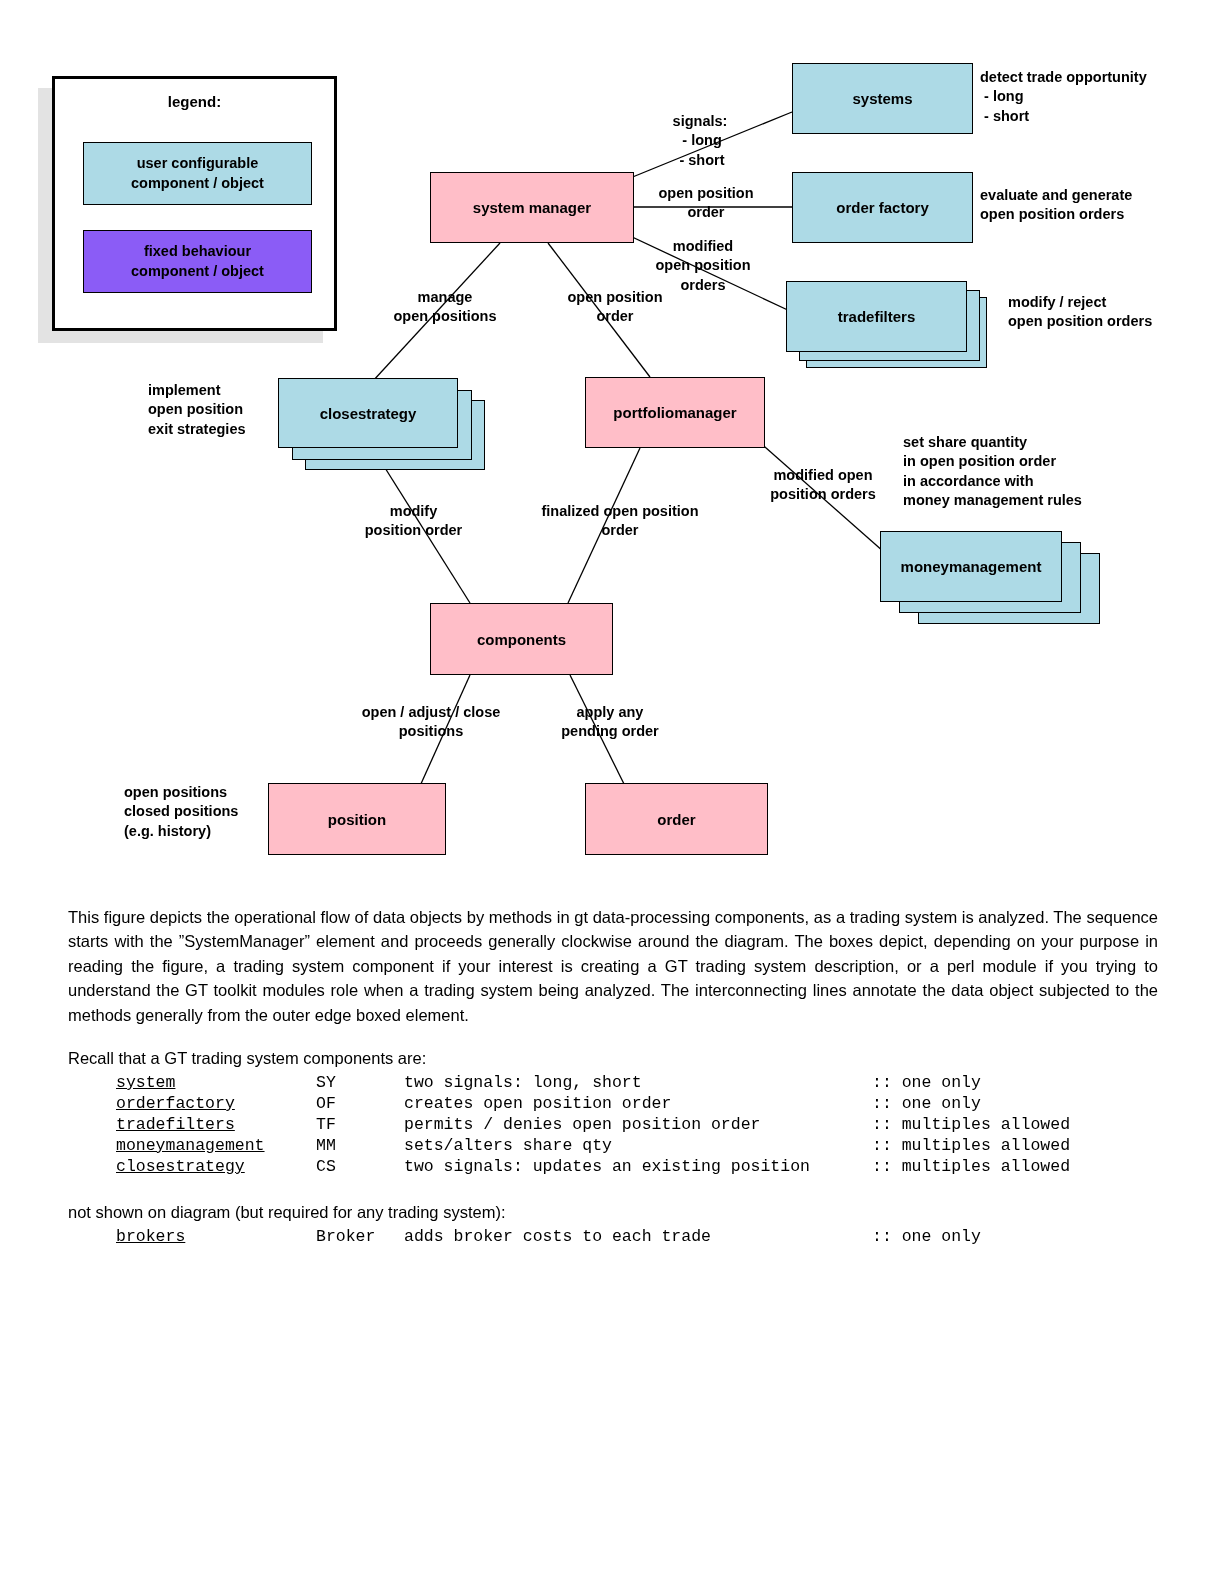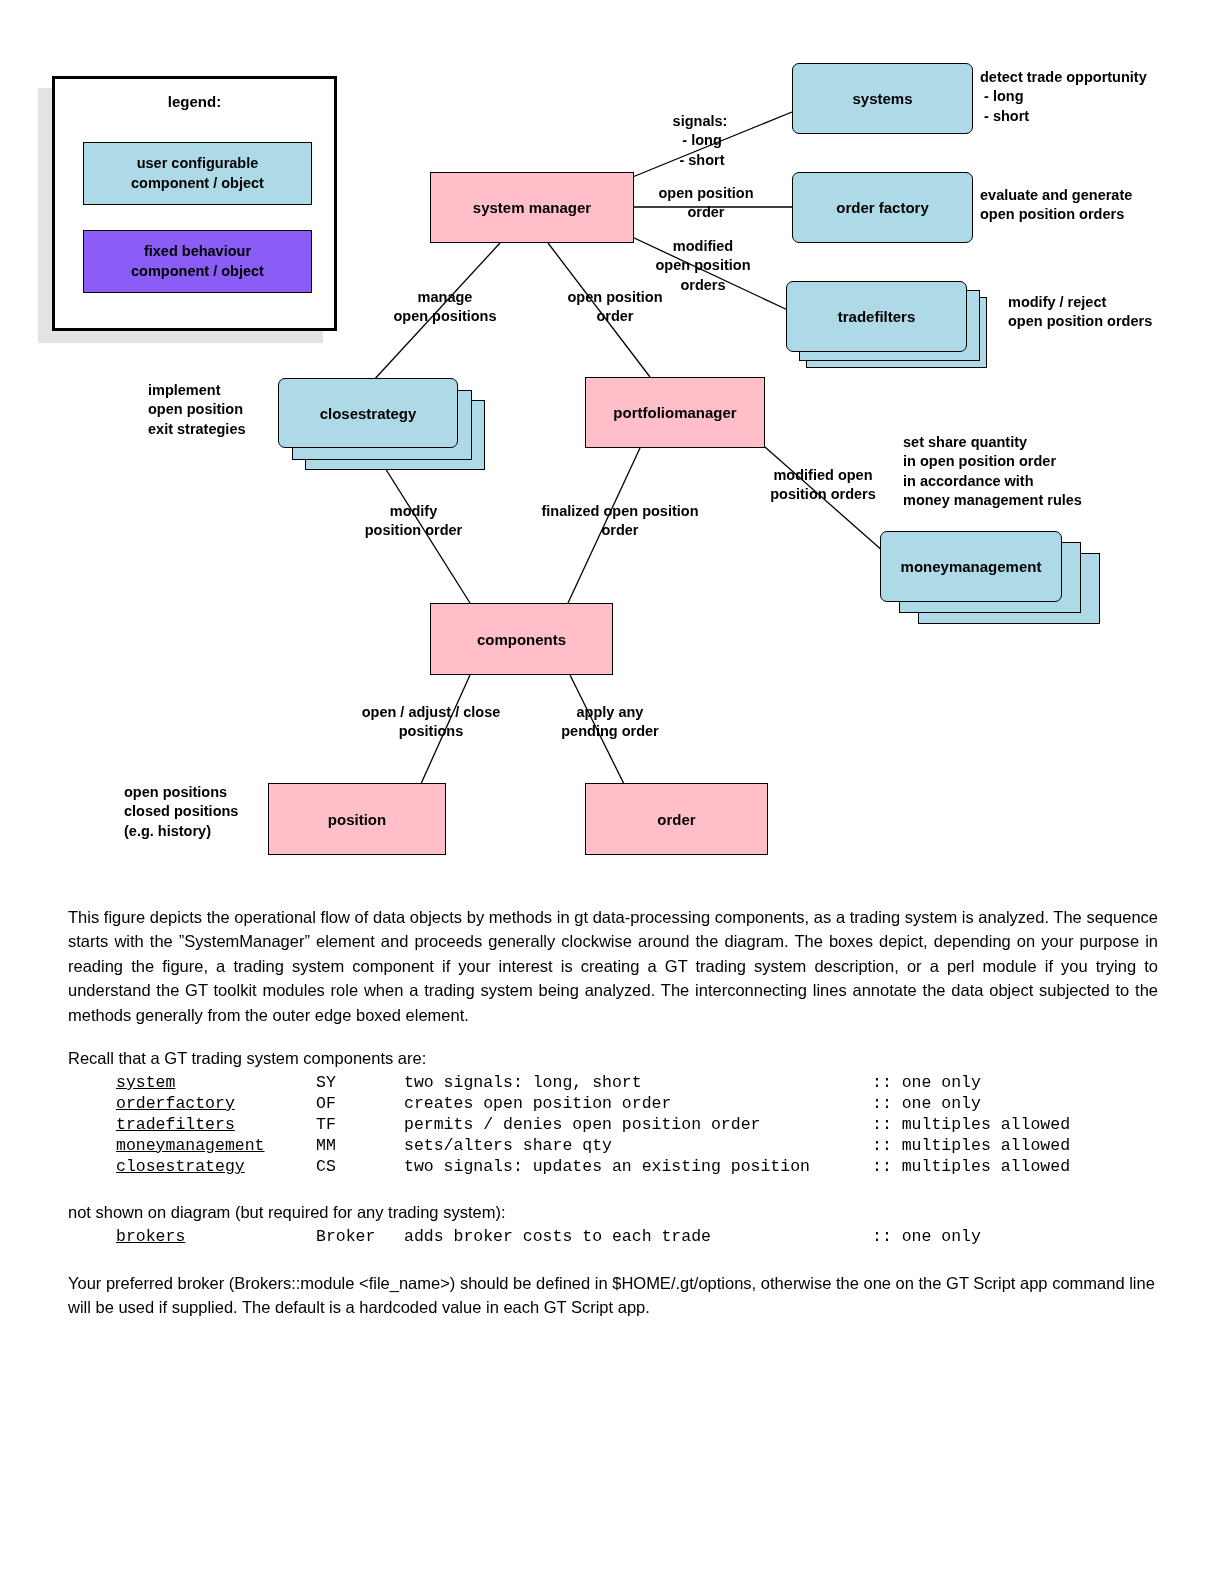--- a/index.html
+++ b/index.html
@@ -77,21 +77,21 @@
     position: absolute;
     box-sizing: border-box;
     border: 1.5px solid #000000;
     display: flex;
     align-items: center;
     justify-content: center;
     font-size: 15px;
     font-weight: bold;
     z-index: 4;
   }
-  .node.blue { background: #addae6; border-radius: 7px; }
+  .node.blue { background: #addae6; }
   .node.pink { background: #ffbec8; }
 
   .stack-layer {
     position: absolute;
     box-sizing: border-box;
     border: 1.5px solid #000000;
     background: #addae6;
     z-index: 2;
   }
 
@@ -323,14 +323,13 @@
         <td class="c-name">brokers</td>
         <td class="c-abbr">Broker</td>
         <td class="c-desc">adds broker costs to each trade</td>
         <td class="c-mult">:: one only</td>
       </tr>
     </tbody>
   </table>
 
   <div class="gap-sm"></div>
 
-  <p class="para nojust">Your preferred broker (Brokers::module &lt;file_name&gt;) should be defined in $HOME/.gt/options, otherwise the one on the GT Script app command line will be used if supplied.  The default is a hardcoded value in each GT Script app.</p>
 </div>
 
 </body></html>

